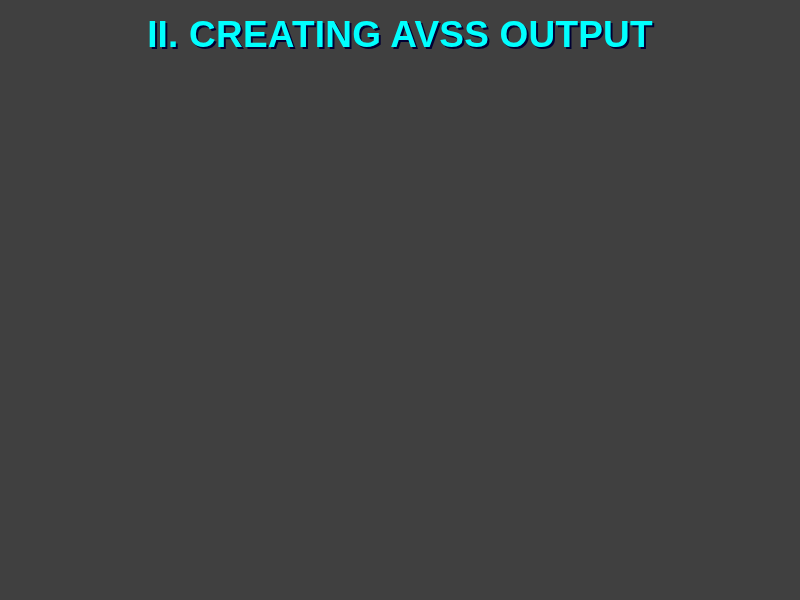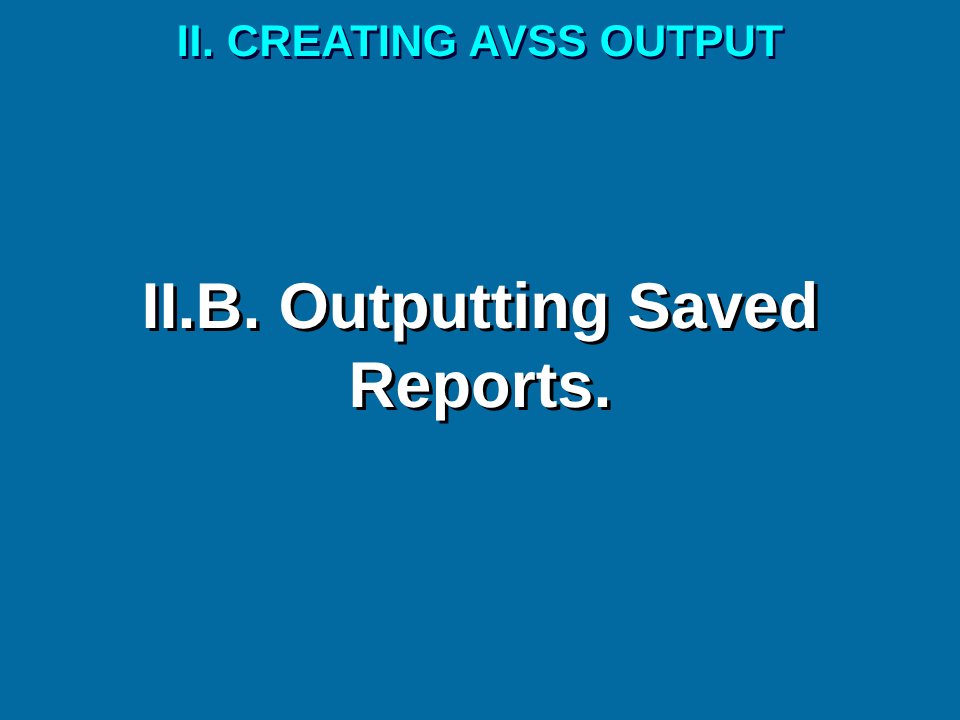--- a/index.html
+++ b/index.html
@@ -54,22 +54,18 @@
       3px 3px 2px #000000;
   }
 
   #slide-body .body-line {
     display: block;
   }
 </style>
 </head>
 <body>
 
-<div id="slide" style="background: #0369a1;">
+<div id="slide" style="background: #404040;">
 
   <div id="slide-title" style="color: rgb(0, 255, 255); text-shadow: rgb(0, 0, 51) 2px 2px 0px;">II. CREATING AVSS OUTPUT</div>
 
-  <div id="slide-body" style="color: rgb(255, 255, 255); text-shadow: rgb(0, 0, 0) 3px 3px 0px;">
-    <span class="body-line">II.B. Outputting Saved</span>
-    <span class="body-line">Reports.</span>
-  </div>
 
 </div>
 
 </body></html>

